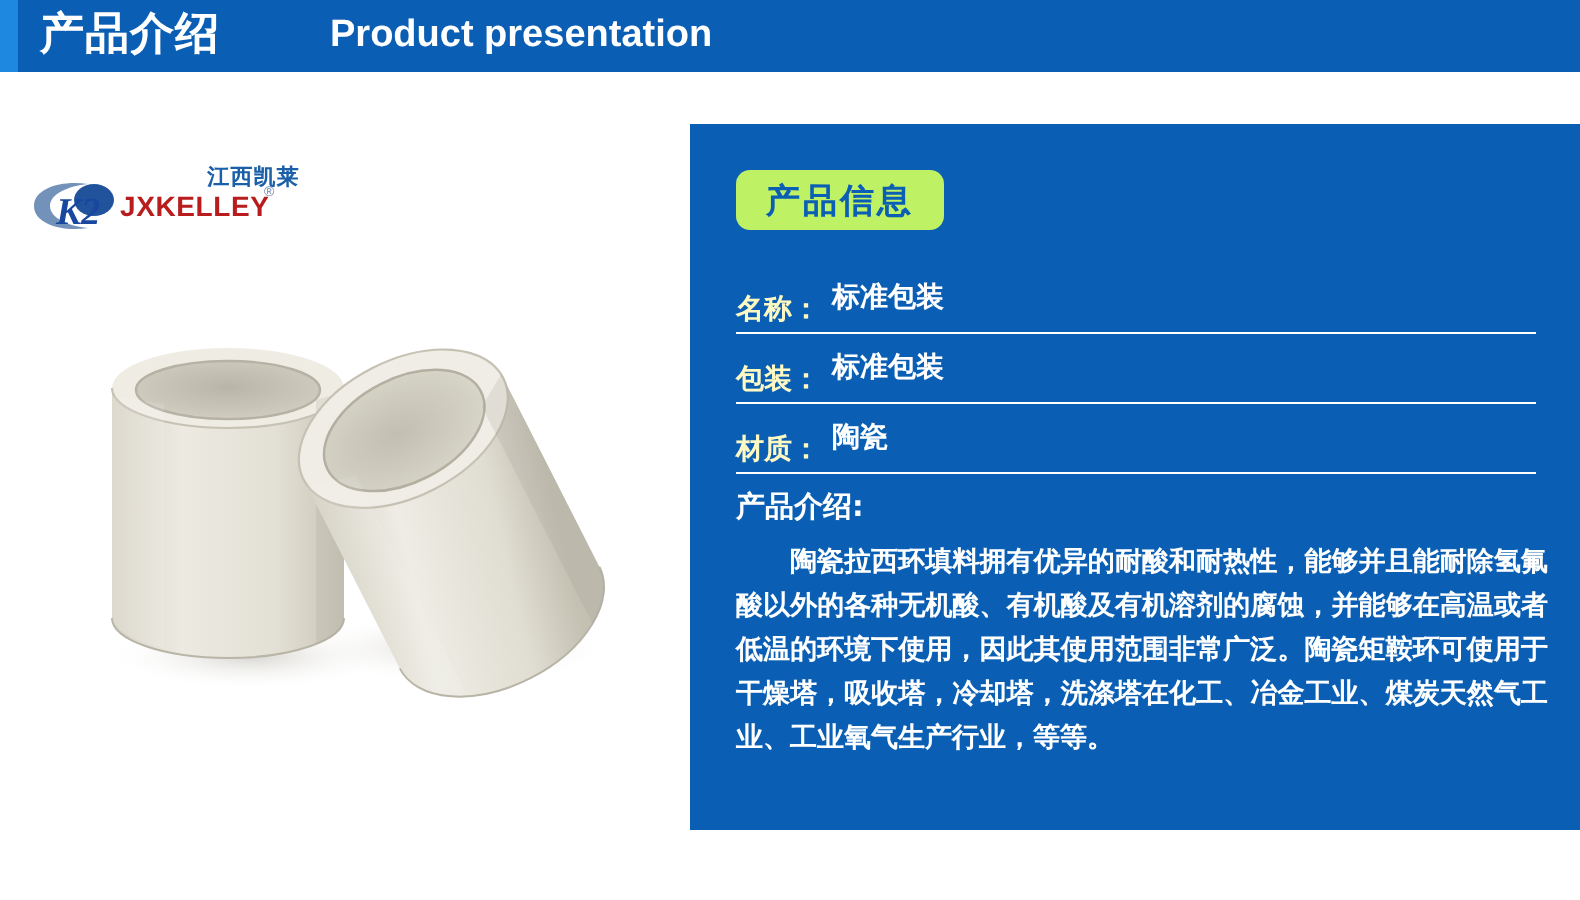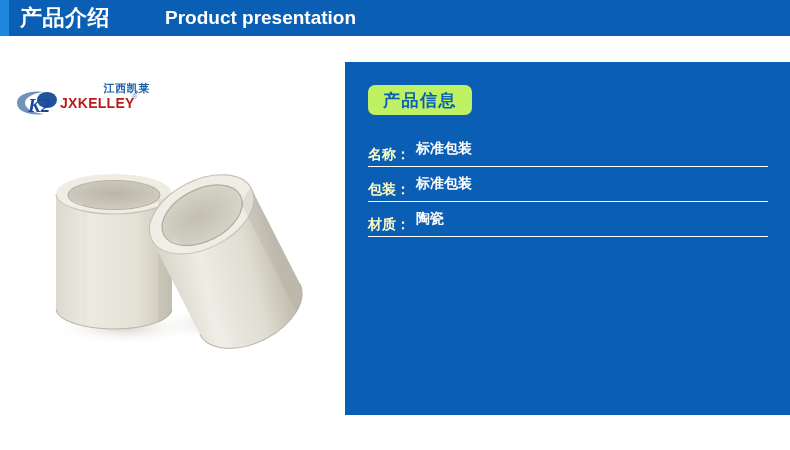--- a/index.html
+++ b/index.html
@@ -310,13 +310,17 @@
     <div class="spec-row">
       <span class="spec-key">包装：</span>
       <span class="spec-val">标准包装</span>
     </div>
     <div class="spec-row">
       <span class="spec-key">材质：</span>
       <span class="spec-val">陶瓷</span>
     </div>
   </div>
 
+  <div class="desc-block">
+    <div class="desc-title">产品介绍:</div>
+    <div class="desc-body">陶瓷拉西环填料拥有优异的耐酸和耐热性，能够并且能耐除氢氟酸以外的各种无机酸、有机酸及有机溶剂的腐蚀，并能够在高温或者低温的环境下使用，因此其使用范围非常广泛。陶瓷矩鞍环可使用于干燥塔，吸收塔，冷却塔，洗涤塔在化工、冶金工业、煤炭天然气工业、工业氧气生产行业，等等。</div>
+  </div>
 </div>
 
 </body></html>

